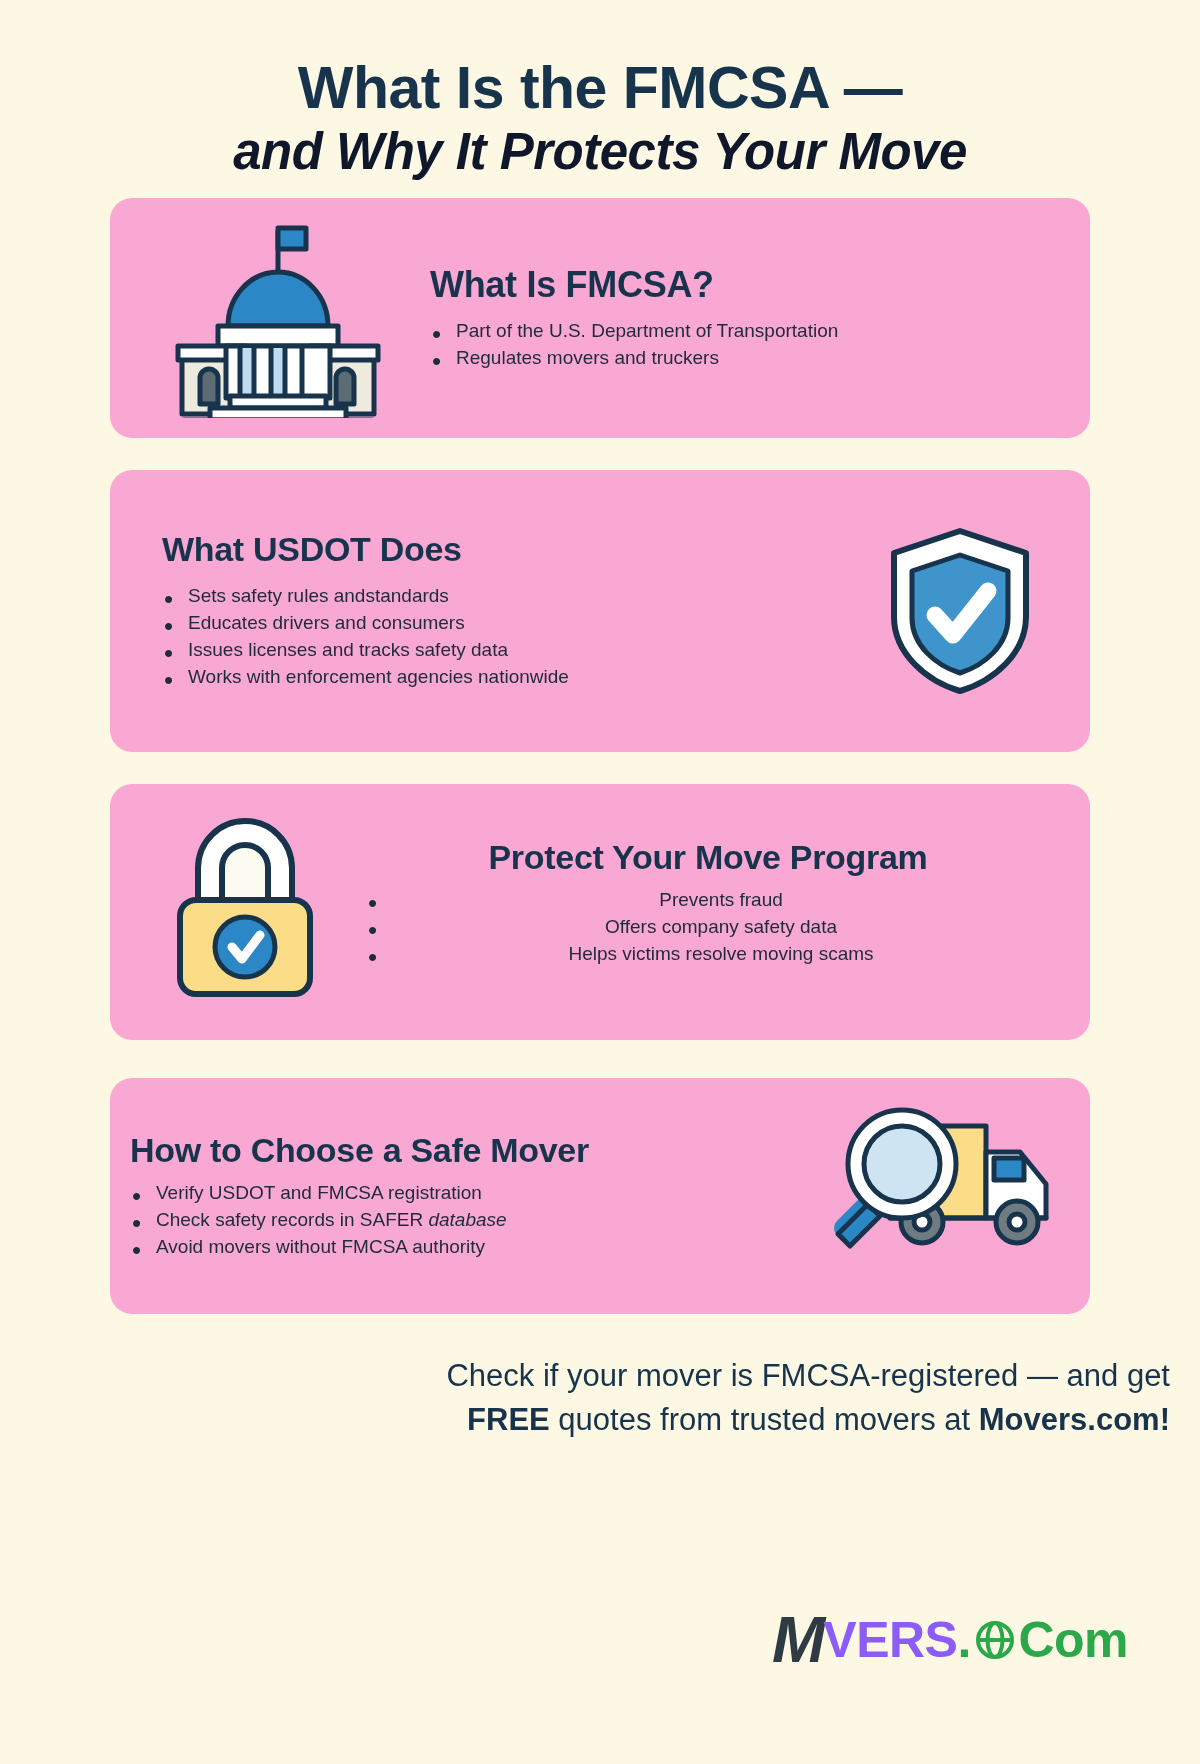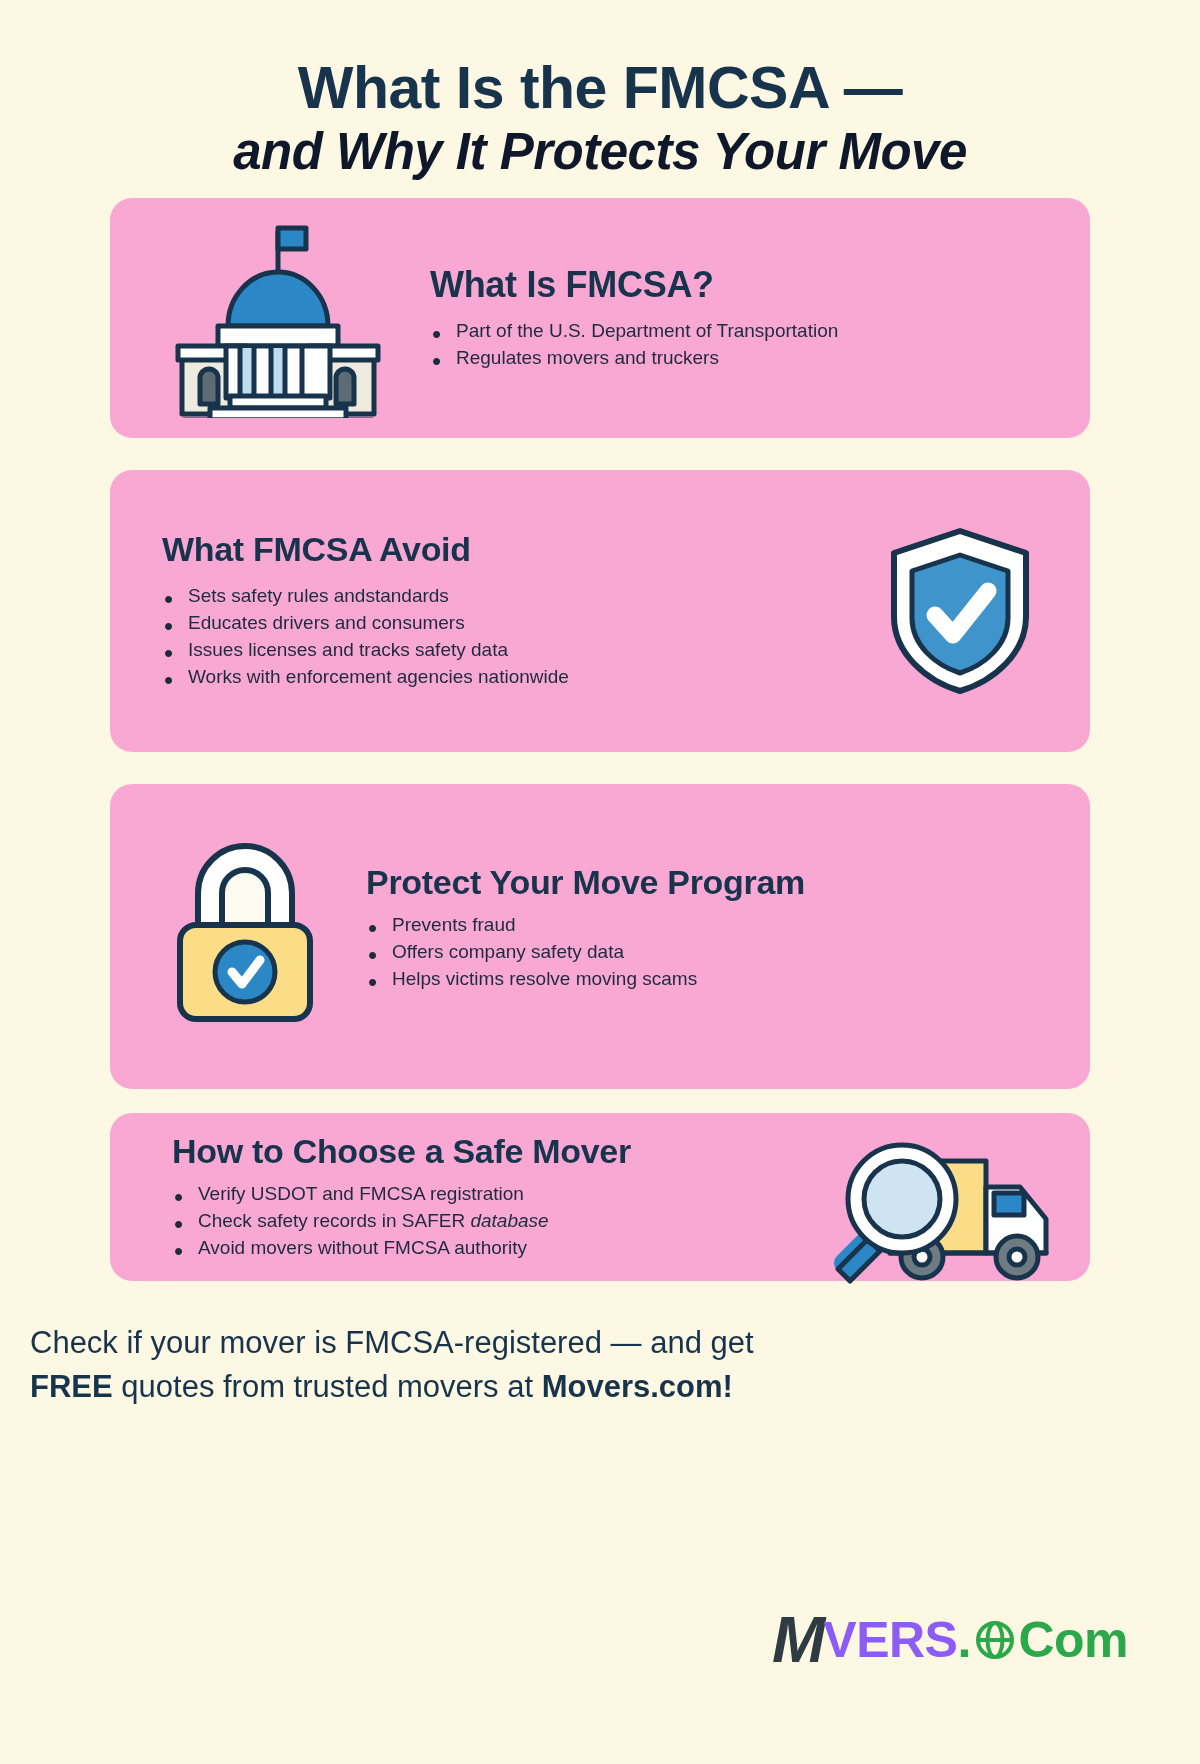--- a/index.html
+++ b/index.html
@@ -112,42 +112,43 @@
   #card-does {
     height: 282px;
     margin-top: 32px;
     padding: 0 50px 0 52px;
   }
   #card-does .card-body { padding-right: 20px; }
   #card-does .card-heading { margin-bottom: 14px; }
 
   
   #card-pym {
-    height: 305px;
+    height: 256px;
     margin-top: 32px;
     padding: 0 40px 17px 60px;
+    text-align: center;
   }
   #card-pym .card-body { padding-left: 46px; }
 
   
   #card-choose {
-    height: 168px;
-    margin-top: 24px;
-    padding: 0 30px 0 62px;
+    height: 236px;
+    margin-top: 38px;
+    padding: 0 30px 0 20px;
   }
   #card-choose .card-body { padding-right: 6px; }
   #card-choose .card-icon {
     position: absolute;
     right: 26px;
     top: 14px;
   }
 
   
   .cta {
-    text-align: left;
+    text-align: right;
     margin-top: 40px;
     color: #17344c;
     font-size: 31px;
     line-height: 1.42;
   }
   .cta b { font-weight: bold; }
 
   
   .logo-row {
     position: absolute;
@@ -247,21 +248,21 @@
 
   <div class="card reverse" id="card-does">
     <div class="card-icon">
       <svg width="160" height="172" viewBox="0 0 160 172">
         <path d="M 80 6 L 146 28 V 92 C 146 128 114 156 80 166 C 46 156 14 128 14 92 V 28 Z" fill="#ffffff" stroke="#17344c" stroke-width="6" stroke-linejoin="round"></path>
         <path d="M 80 30 L 128 46 V 93 C 128 120 105 140 80 148 C 55 140 32 120 32 93 V 46 Z" fill="#3f94cc" stroke="#17344c" stroke-width="5" stroke-linejoin="round"></path>
         <path d="M 55 90 L 73 110 L 108 66" fill="none" stroke="#ffffff" stroke-width="17" stroke-linecap="round" stroke-linejoin="round"></path>
       </svg>
     </div>
     <div class="card-body">
-      <h2 class="card-heading">What FMCSA Avoid</h2>
+      <h2 class="card-heading">What USDOT Does</h2>
       <ul class="bullets">
         <li>Sets safety rules andstandards</li>
         <li>Educates drivers and consumers</li>
         <li>Issues licenses and tracks safety data</li>
         <li>Works with enforcement agencies nationwide</li>
       </ul>
     </div>
   </div>
 
   <div class="card" id="card-pym">

